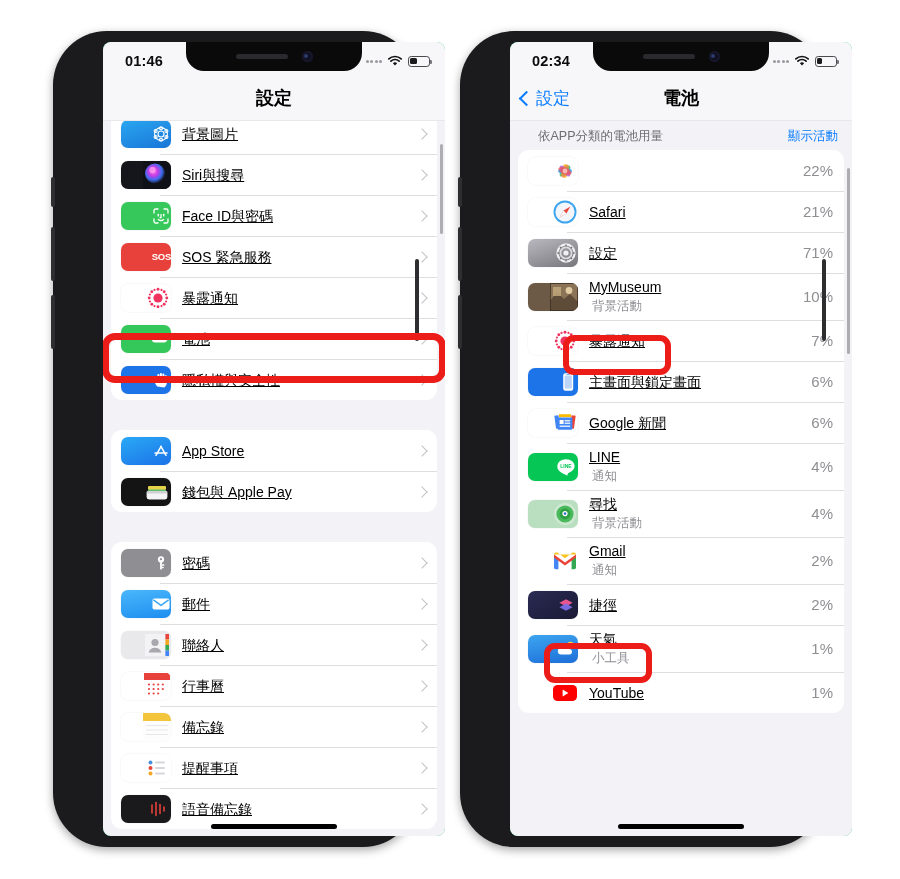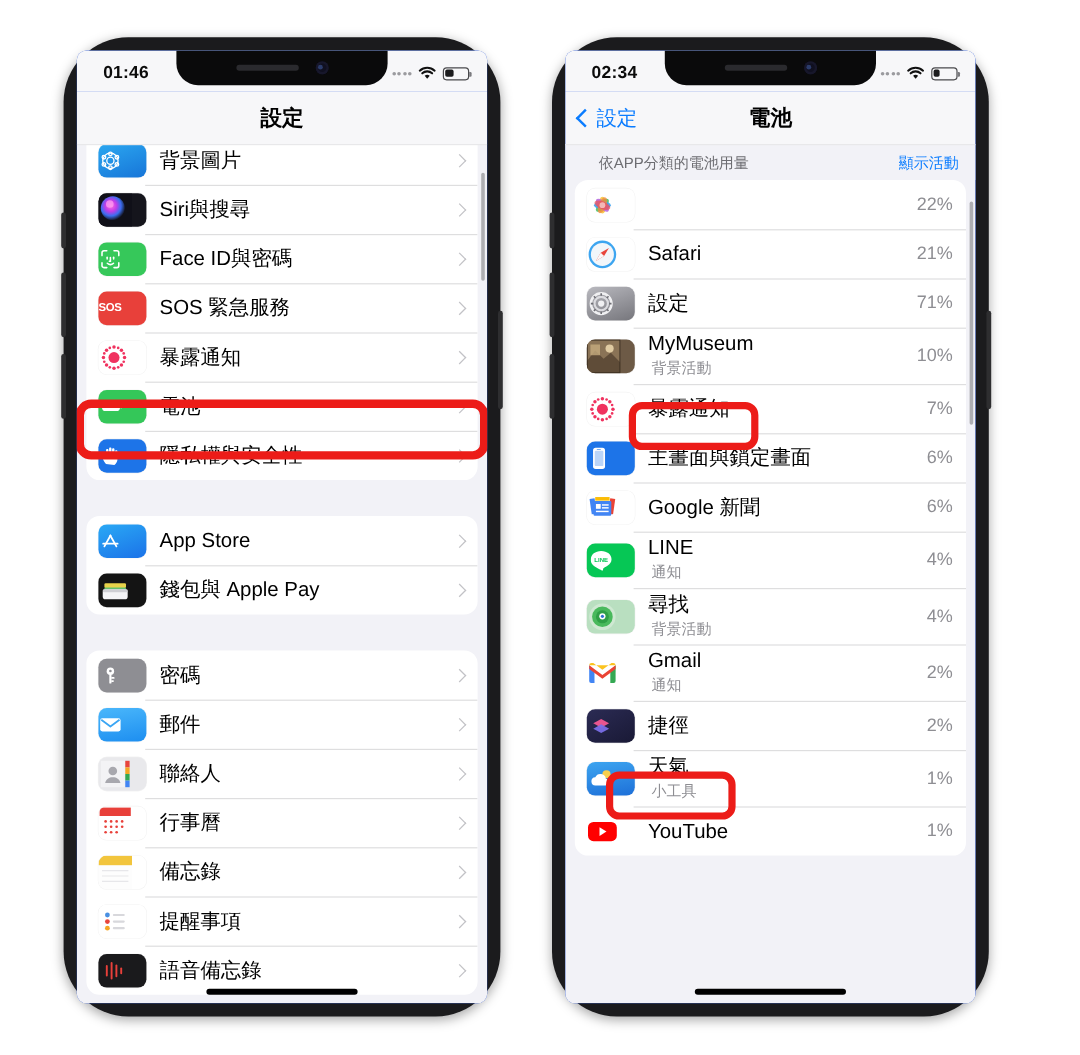--- a/index.html
+++ b/index.html
@@ -34,21 +34,22 @@
   }
   .phone.left  { left: 53px;  top: 31px; width: 364px; height: 816px; }
   .phone.right { left: 460px; top: 31px; width: 364px; height: 816px; }
 
   .phone-inner {
     position: relative;
     width: 100%;
     height: 100%;
     border-radius: 8px;
     overflow: hidden;
-    background: #1d4ed8;
+    background: #22c55e;
+    margin-left: 39px;
   }
 
   
   .btn-side {
     position: absolute;
     background: #2e2e30;
     border-radius: 2px;
     z-index: 6;
   }
   .btn-vol-up   { left: -2px; top: 196px; width: 4px; height: 54px; }
@@ -214,23 +215,24 @@
     cursor: pointer;
   }
   .row + .row::before {
     content: "";
     position: absolute;
     left: 49px; right: 0; top: 0;
     height: 0.6px;
     background: #dededf;
   }
   .row-label {
-    font-size: 17px;
+    font-size: 14px;
     color: #000;
     line-height: 1.15;
+    text-decoration: underline;
   }
   .row-text { flex: 1; min-width: 0; }
   .row-sub {
     font-size: 12.5px;
     color: #8e8e93;
     margin-top: 1px;
     display: inline-block;
     padding: 1px 3px;
   }
   .chev {
@@ -243,29 +245,29 @@
   }
   .pct {
     font-size: 15px;
     color: #8e8e93;
     margin-left: auto;
     flex: 0 0 auto;
   }
 
   
   .ico {
-    width: 40px; height: 28px;
+    width: 50px; height: 28px;
     border-radius: 7px;
     flex: 0 0 auto;
     margin-right: 11px;
     position: relative;
     overflow: hidden;
     display: flex;
     align-items: center;
-    justify-content: flex-start;
+    justify-content: flex-end;
     box-shadow: 0 0 0 .5px rgba(0,0,0,.05);
   }
   .ico svg { display: block; }
 
   
   .sec-head {
     display: flex;
     align-items: flex-end;
     justify-content: space-between;
     padding: 8px 14px 5px 28px;

